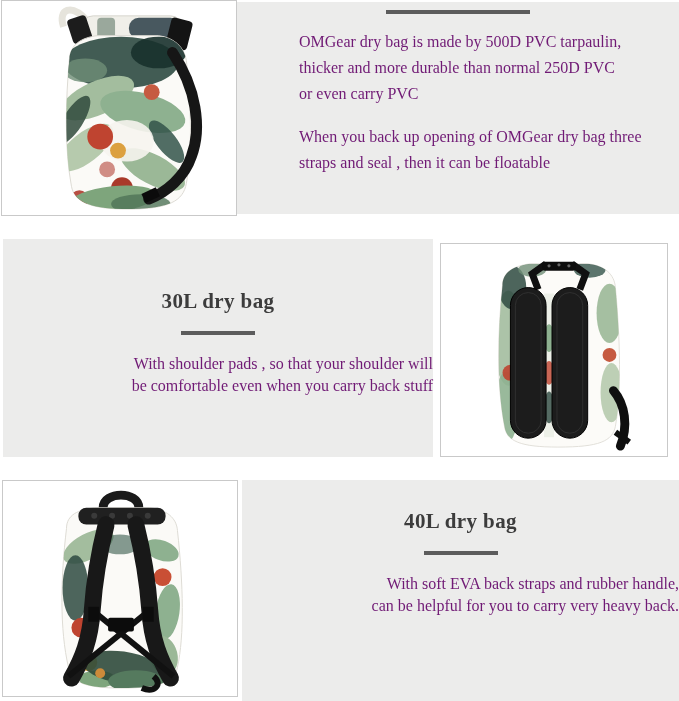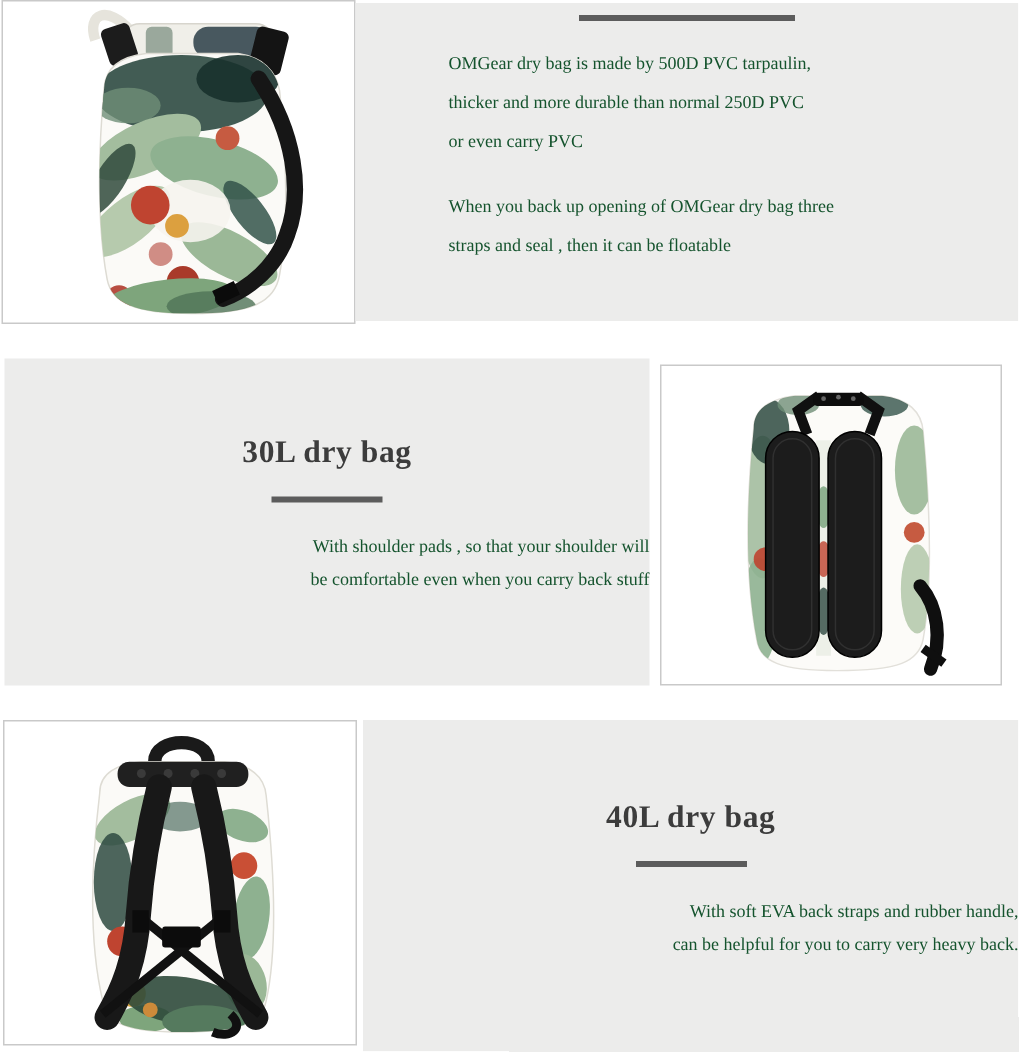--- a/index.html
+++ b/index.html
@@ -12,21 +12,21 @@
   }
   .panel{position:absolute;box-sizing:border-box;}
   .gray{background:#ececeb;}
   .imgpanel{background:#ffffff;border:1px solid #c9c9c9;}
   .imgpanel svg{display:block;width:100%;height:100%;}
   .heading{
     font-size:21px;font-weight:bold;color:#3c3c3c;
     text-align:center;letter-spacing:0.4px;
   }
   .divider{height:4px;background:#5c5c5c;margin:0 auto;}
-  .para{color:#14532d;font-size:12px;}
+  .para{color:#701a75;font-size:16px;}
   .para .pline{white-space:nowrap;}
   .left-align{text-align:left;}
   .center-align{text-align:right;}
 </style>
 </head>
 <body>
 
 <div id="stage">
 
   <div class="panel imgpanel" style="left:1px;top:0;width:236px;height:216px" role="img" aria-label="OMGear floral dry bag front view with roll-top closure and black shoulder strap">
@@ -183,21 +183,21 @@
       <path d="M92,132 L172,197" stroke="#111111" stroke-width="6"></path>
       <path d="M146,132 L66,197" stroke="#111111" stroke-width="6"></path>
       <rect x="86" y="127" width="11" height="15" fill="#0c0c0c"></rect>
       <rect x="141" y="127" width="11" height="15" fill="#0c0c0c"></rect>
       <rect x="106" y="138" width="26" height="14" rx="2" fill="#0c0c0c"></rect>
       <path d="M152,197 C162,206 152,214 140,209" stroke="#101010" stroke-width="6" fill="none"></path>
     </svg>
   </div>
 
   <div class="panel gray" style="left:242px;top:480px;width:437px;height:221px">
-    <div class="heading" style="padding-top:52px">40L dry bag</div>
+    <div class="heading" style="padding-top:29px">40L dry bag</div>
     <div class="divider" style="width:74px;margin-top:17px"></div>
     <div class="para center-align" style="margin-top:18px;line-height:22px">
       <div class="pline">With soft EVA back straps and rubber handle,</div>
       <div class="pline">can be helpful for you to carry very heavy back.</div>
     </div>
   </div>
 
 </div>
 
 </body></html>

